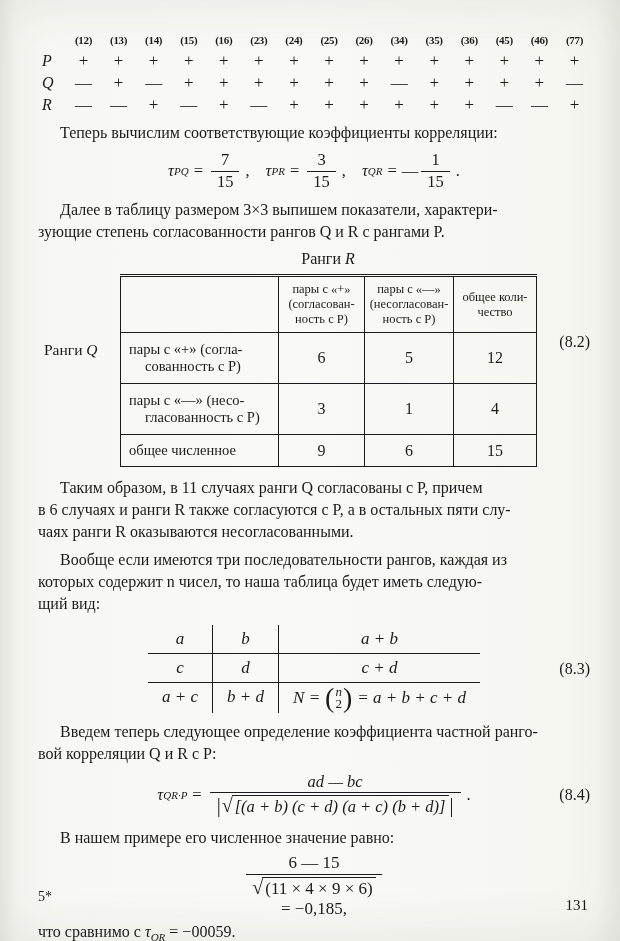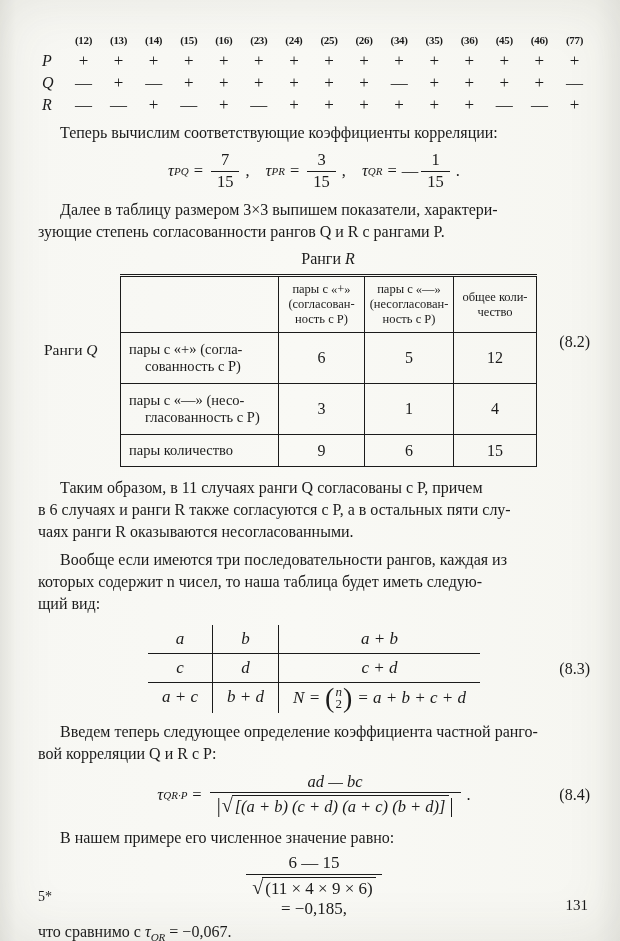--- a/index.html
+++ b/index.html
@@ -214,21 +214,21 @@
           <td class="val">12</td>
         </tr>
         <tr>
           <td class="lbl">пары с «—» (несо-
 гласованность с P)</td>
           <td class="val">3</td>
           <td class="val">1</td>
           <td class="val">4</td>
         </tr>
         <tr>
-          <td class="lbl" style="padding-top:7px;padding-bottom:7px;">пары количество</td>
+          <td class="lbl" style="padding-top:7px;padding-bottom:7px;">общее численное</td>
           <td class="val">9</td>
           <td class="val">6</td>
           <td class="val">15</td>
         </tr>
       </tbody>
         </table>
       <div class="q-side"><span>Ранги </span><i class="mi">Q</i></div>
       <div class="t82-eq">(8.2)</div>
     </div>
 
@@ -284,19 +284,19 @@
     <p class="para">В нашем примере его численное значение равно:</p>
 
     <div class="eqrow eqval">
       <span class="frac">
         <span class="num upright">6 — 15</span>
         <span class="den upright"><span class="root">√</span><span class="radicand upright">(11 × 4 × 9 × 6)</span></span>
       </span>
       <span class="rel upright">= −0,185,</span>
     </div>
 
-    <p class="para noindent" style="margin-top:2px;"><span>что сравнимо с </span><i class="mi">τ</i><sub>QR</sub><span> = −0,067.</span></p>
+    <p class="para noindent" style="margin-top:2px;"><span>что сравнимо с </span><i class="mi">τ</i><sub>QR</sub><span> = −00059.</span></p>
 
   </div>
 
   <div class="sig">5*</div>
   <div class="pagenum">131</div>
 </div>
 
 </body></html>

